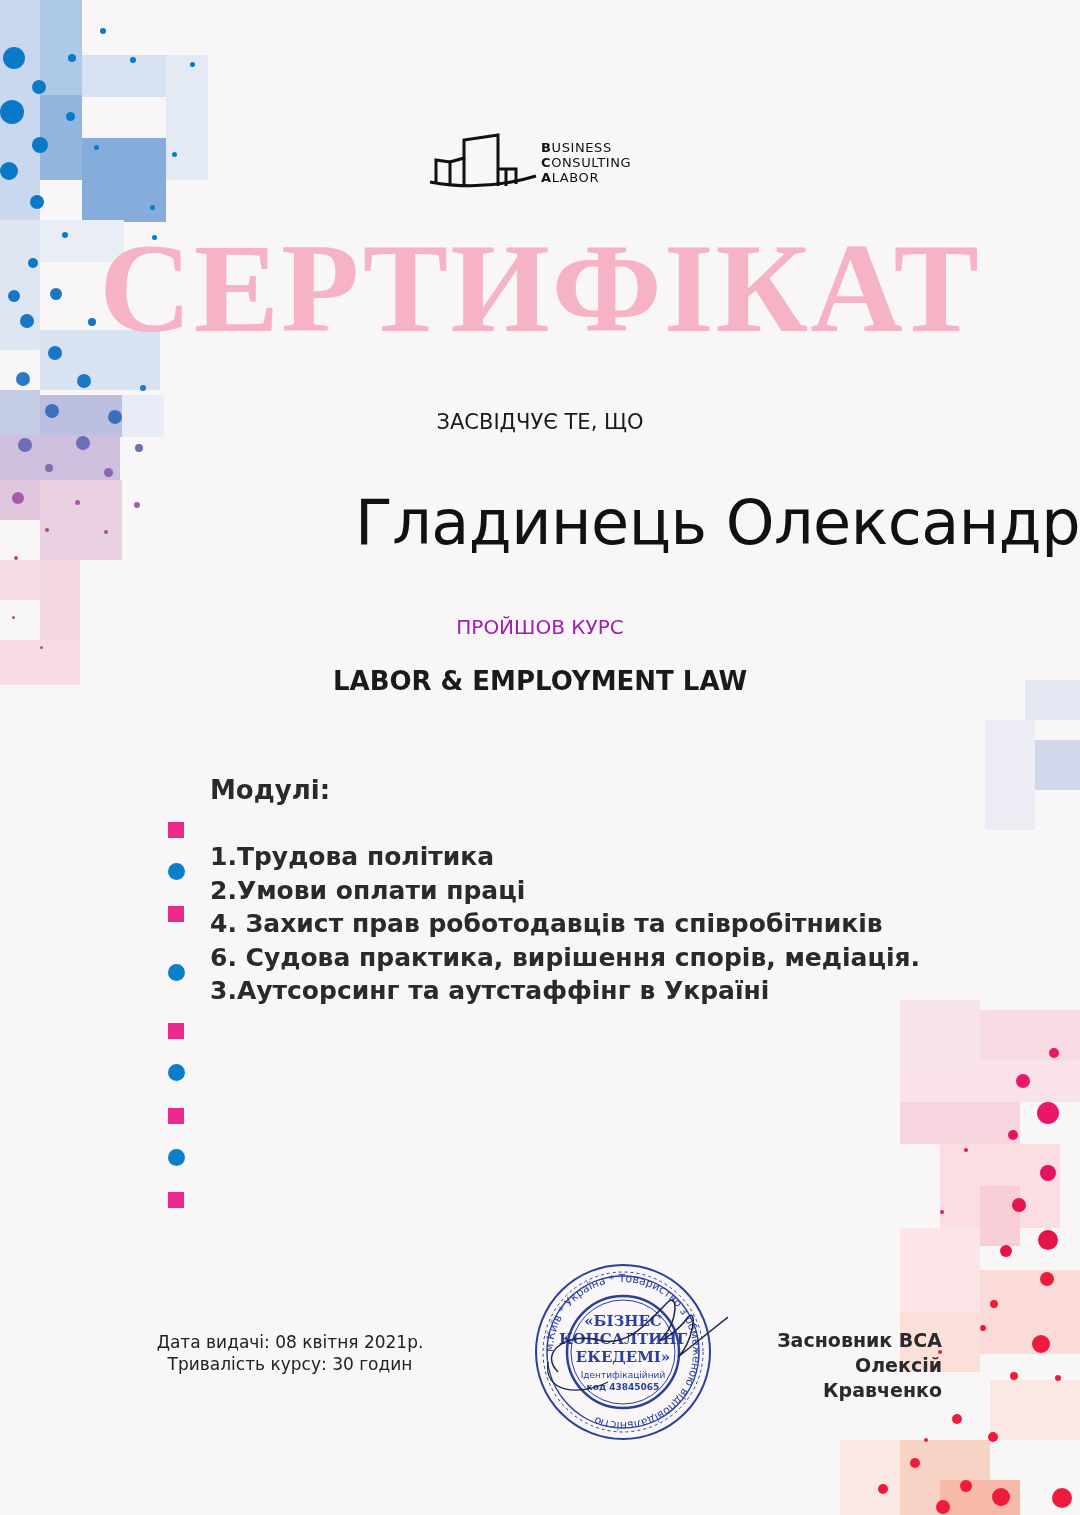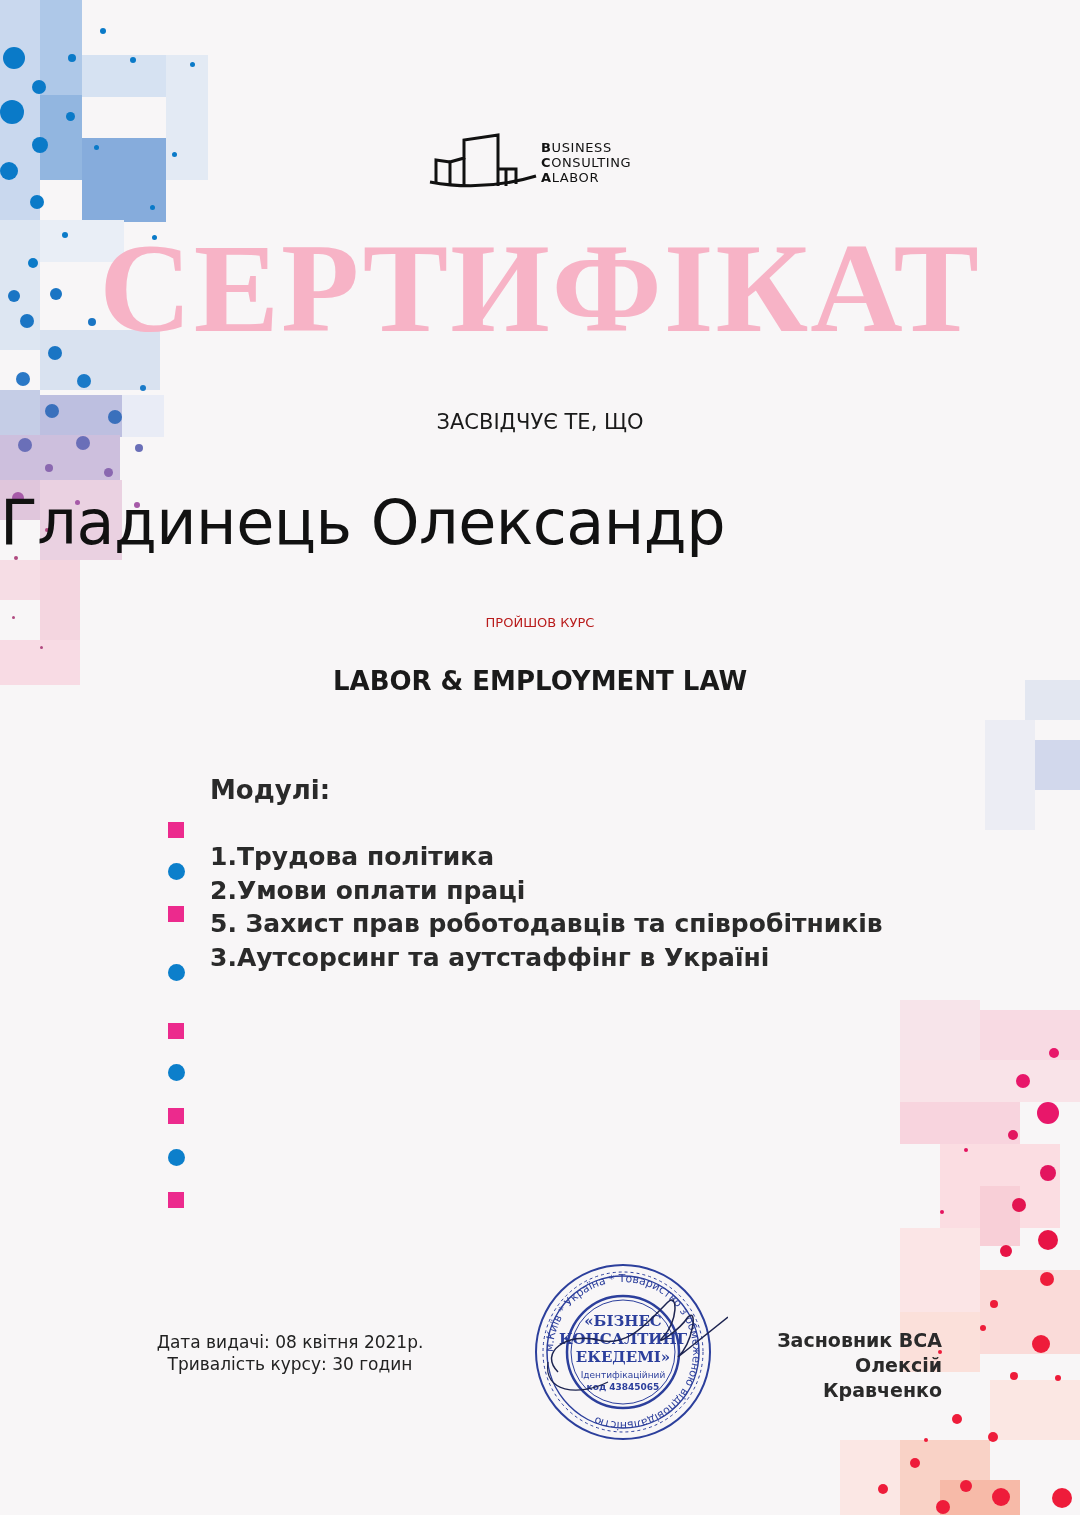--- a/index.html
+++ b/index.html
@@ -18,22 +18,22 @@
     .logo-text { position: absolute; left: 113px; top: 8px; font-size: 13px; line-height: 15px; letter-spacing: 0.6px; color: #111; }
     .logo-text b { font-weight: bold; }
 
     .title {
       position: absolute; left: 0; width: 1080px; top: 218px; text-align: center;
       font-family: "Liberation Serif", "DejaVu Serif", serif; font-weight: bold;
       font-size: 128px; line-height: 140px; color: #f7b3c6; letter-spacing: 2px;
       transform: scaleX(1.0);
     }
     .certifies { position: absolute; left: 0; width: 1080px; top: 410px; text-align: center; font-size: 21px; color: #1a1a1a; }
-    .recipient { position: absolute; left: 0; width: 1080px; top: 486px; text-align: left; font-size: 62px; color: #111; letter-spacing: -0.5px; }
-    .completed { position: absolute; left: 0; width: 1080px; top: 615px; text-align: center; font-size: 13px; color: #b91c1c; }
+    .recipient { position: absolute; left: 0; width: 1080px; top: 486px; text-align: right; font-size: 62px; color: #111; letter-spacing: -0.5px; }
+    .completed { position: absolute; left: 0; width: 1080px; top: 615px; text-align: center; font-size: 20px; color: #a21caf; }
     .course { position: absolute; left: 0; width: 1080px; top: 666px; text-align: center; font-size: 26px; font-weight: bold; color: #1a1a1a; }
 
     .modules-heading { position: absolute; left: 210px; top: 775px; font-size: 26px; font-weight: bold; color: #2a2a2a; }
     .modules-list { position: absolute; left: 210px; top: 840px; margin: 0; padding: 0; list-style: none; }
     .modules-list li { font-size: 25px; font-weight: bold; line-height: 33.5px; color: #2a2a2a; white-space: nowrap; }
 
     .bullet { position: absolute; left: 168px; width: 16px; height: 16px; }
     .bullet.sq { background: #ec2a8d; }
     .bullet.ci { background: #0c7fcb; border-radius: 50%; width: 17px; height: 17px; }
 
@@ -186,21 +186,22 @@
 <div class="bullet ci" style="top:964px;"></div>
 <div class="bullet sq" style="top:1023px;"></div>
 <div class="bullet ci" style="top:1064px;"></div>
 <div class="bullet sq" style="top:1108px;"></div>
 <div class="bullet ci" style="top:1149px;"></div>
 <div class="bullet sq" style="top:1192px;"></div>
 
 <ul class="modules-list">
   <li>1.Трудова політика</li>
   <li>2.Умови оплати праці</li>
-  <li>5. Захист прав роботодавців та співробітників</li>
+  <li>4. Захист прав роботодавців та співробітників</li>
+  <li>6. Судова практика, вирішення спорів, медіація.</li>
   <li>3.Аутсорсинг та аутстаффінг в Україні</li>
 </ul>
 
 <div class="issue">
   <div>Дата видачі: 08 квітня 2021р.</div>
   <div>Тривалість курсу: 30 годин</div>
 </div>
 
 <div class="stamp">
   <svg width="200" height="180" viewBox="0 0 200 180">

